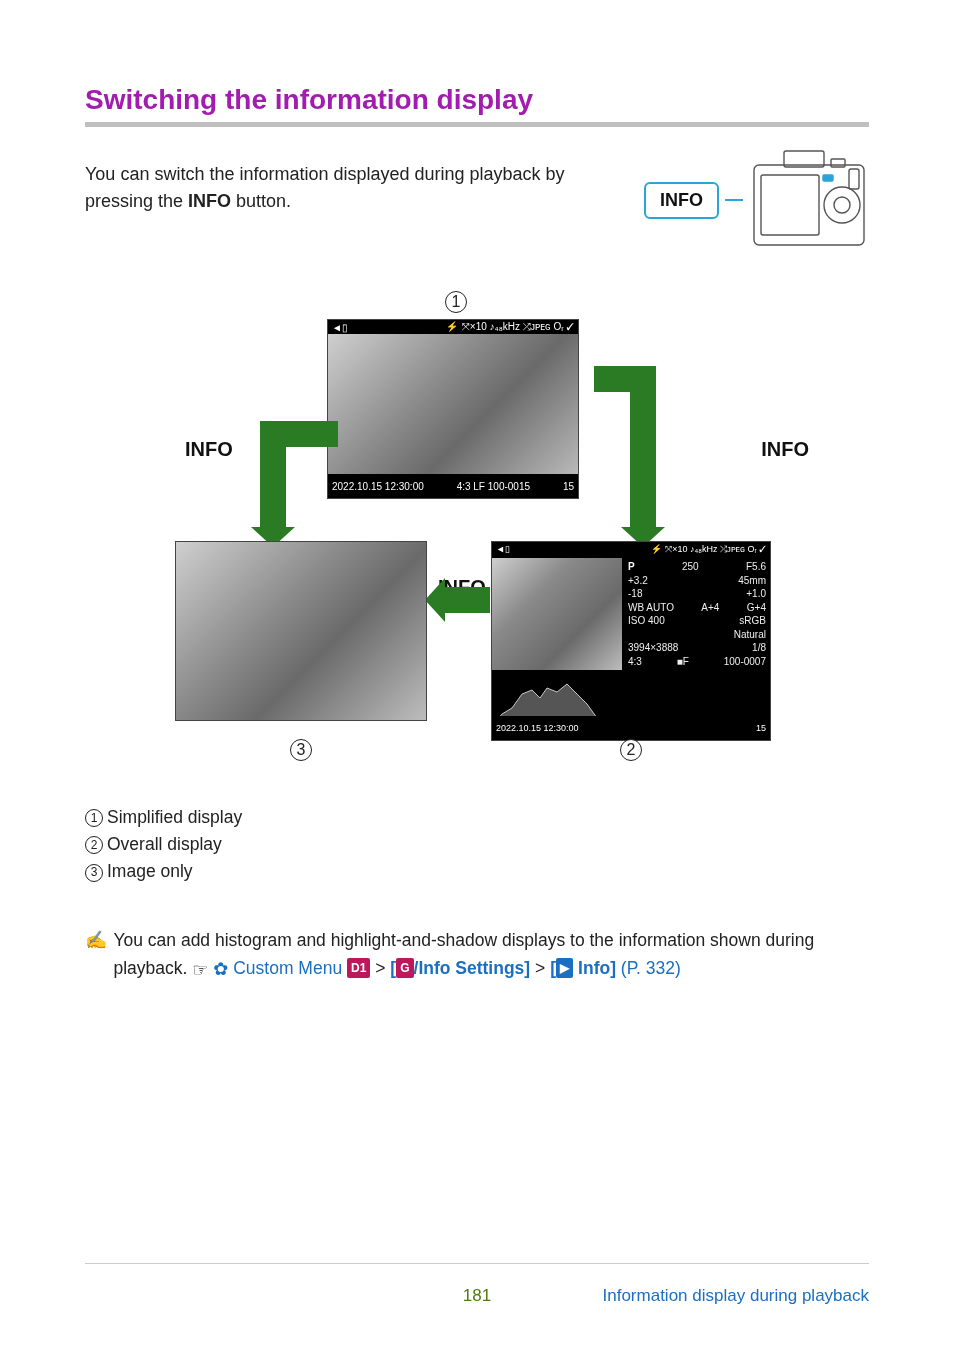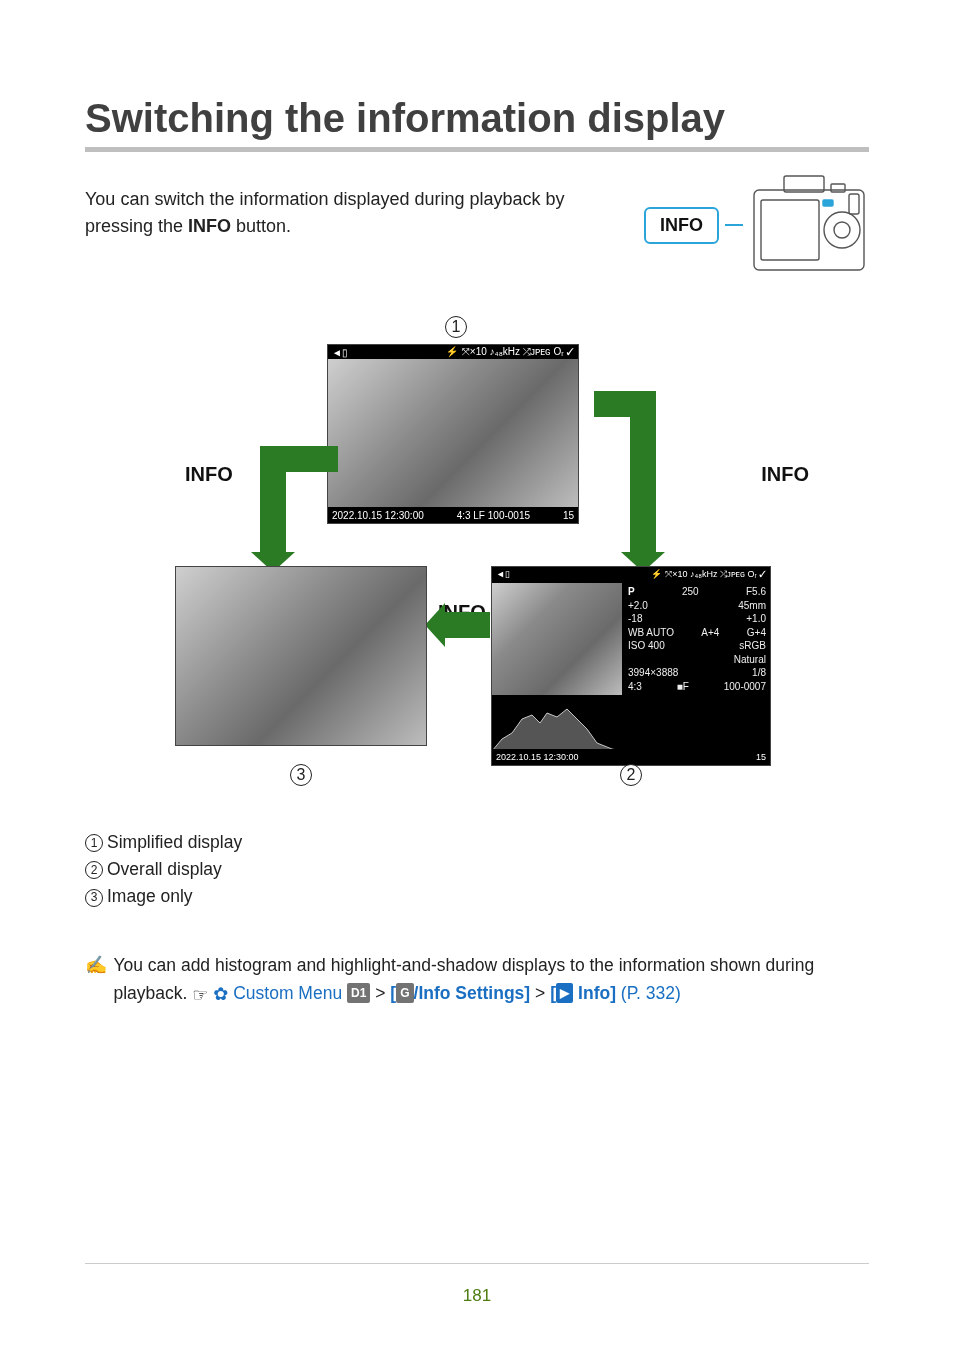--- a/index.html
+++ b/index.html
@@ -1,34 +1,34 @@
 <!DOCTYPE html>
 <html><head>
 <meta charset="utf-8">
 <style>
   * { box-sizing: border-box; }
   body { margin: 0; padding: 0; font-family: "Segoe UI", Arial, sans-serif; color: #222; background: #fff; }
   .page { width: 954px; min-height: 1354px; padding: 80px 85px 60px 85px; position: relative; }
-  h1 { font-size: 40px; font-weight: 700; margin: 16px 0 6px 0; color: #404040; }
+  h1 { font-size: 28px; font-weight: 700; margin: 4px 0 6px 0; color: #a21caf; }
   .rule { height: 5px; background: #bfbfbf; margin-bottom: 18px; }
   .intro-row { display: flex; align-items: flex-start; }
   .intro-text { font-size: 18px; line-height: 1.5; flex: 1; margin-top: 16px; }
   .intro-text b { font-weight: 700; }
   .camera-box { display: flex; align-items: center; gap: 6px; margin-left: 10px; }
   .info-callout { border: 2px solid #2aa4d9; border-radius: 6px; padding: 6px 14px; font-weight: 700; font-size: 18px; color: #111; background: #fff; }
   .callout-line { width: 18px; height: 2px; background: #2aa4d9; }
   .camera-sketch { width: 120px; height: 110px; display: flex; align-items: center; justify-content: center; }
   .camera-sketch svg { width: 100%; height: 100%; }
 
   .diagram { position: relative; height: 450px; margin-top: 36px; }
   .shot { position: absolute; background: #000; color: #fff; font-size: 0; border: 1px solid #444; }
   .shot .inner-img { position: absolute; background: linear-gradient(135deg,#cfcfcf 0%, #8a8a8a 40%, #6a6a6a 60%, #bdbdbd 100%); }
   .shot .topbar, .shot .botbar { position:absolute; left:0; right:0; background:#000; color:#fff; font-size:10px; display:flex; align-items:center; justify-content:space-between; padding:0 4px; }
   .shot .topbar { top:0; height:14px; }
-  .shot .botbar { bottom:0; height:16px; }
+  .shot .botbar { bottom:0; height:24px; }
 
   
   .shot-a { top: 28px; left: 242px; width: 252px; height: 180px; }
   .shot-a .inner-img { left:0; right:0; top:14px; bottom:16px; }
 
   
   .shot-c { top: 250px; left: 90px; width: 252px; height: 180px; }
   .shot-c .inner-img { left:0; right:0; top:0; bottom:0; }
 
   
@@ -61,21 +61,21 @@
   .arrow-left { position:absolute; height:26px; background:#2b7a24; }
   .arrow-left:before { content:""; position:absolute; left:-20px; top:50%; transform:translateY(-50%); border-top:22px solid transparent; border-bottom:22px solid transparent; border-right:20px solid #2b7a24; }
   .al-mid { top:296px; left:360px; width:45px; }
 
   .legend { margin-top: 63px; font-size: 17.5px; line-height: 1.55; }
   .legend .num { display:inline-flex; width:18px; height:18px; border:1.3px solid #222; border-radius:50%; align-items:center; justify-content:center; font-size:12px; margin-right:4px; vertical-align:1px; }
 
   .tip { margin-top: 42px; font-size: 17.5px; line-height: 1.55; display:flex; }
   .tip-icon { margin-right: 6px; font-size:18px; flex-shrink:0; }
   .tip-body a, .tip-body .lnk { color:#1a6fc2;text-align:center; }
-  .chip { display:inline-block; background:#737373; color:#fff; font-size:12px; font-weight:700; padding:1px 4px; border-radius:2px; vertical-align:2px; }
+  .chip { display:inline-block; background:#be185d; color:#fff; font-size:12px; font-weight:700; padding:1px 4px; border-radius:2px; vertical-align:2px; }
   .chip-play { background:#1a6fc2; }
   .gear { color:#1a6fc2; font-size:18px; vertical-align:-1px; }
   .book { font-size:18px; vertical-align:-2px; }
 
   .footer { position:absolute; bottom:48px; left:85px; right:85px; border-top:1px solid #ccc; padding-top:22px; display:flex; justify-content:center; font-size:17px; }
   .footer .pgno { font-weight:400; color:#4d7c0f; }
   .footer .crumb { position:absolute; right:0; color:#1a6fc2; }
 </style>
 </head>
 <body>
@@ -146,21 +146,21 @@
         <polyline points="0,52 10,40 20,34 30,20 40,16 48,24 55,14 65,18 75,10 85,20 95,30 105,44 120,50 130,52" fill="#555" stroke="#eee" stroke-width="0.8"></polyline>
       </svg>
     </div>
     <div class="data-panel">
       <div class="data-row">
             <span class="hl">P</span>
             <span>250</span>
             <span>F5.6</span>
           </div>
       <div class="data-row">
-            <span>+2.0</span>
+            <span>+3.2</span>
             <span>45mm</span>
           </div>
       <div class="data-row">
             <span>-18</span>
             <span>+1.0</span>
           </div>
       <div class="data-row">
             <span>WB AUTO</span>
             <span>A+4</span>
             <span>G+4</span>
@@ -208,15 +208,16 @@
     <span>&gt;</span>
     <b class="lnk"><span>[</span><span class="chip">G</span><span>/Info Settings]</span></b>
     <span>&gt;</span>
     <b class="lnk"><span>[</span><span class="chip chip-play">▶</span><span> Info]</span></b>
     <a class="lnk"> (P. 332)</a>
   </div>
 </div>
 
 <div class="footer">
   <span class="pgno">181</span>
+  <a class="crumb">Information display during playback</a>
 </div>
 
 </div>
 
 </body></html>

